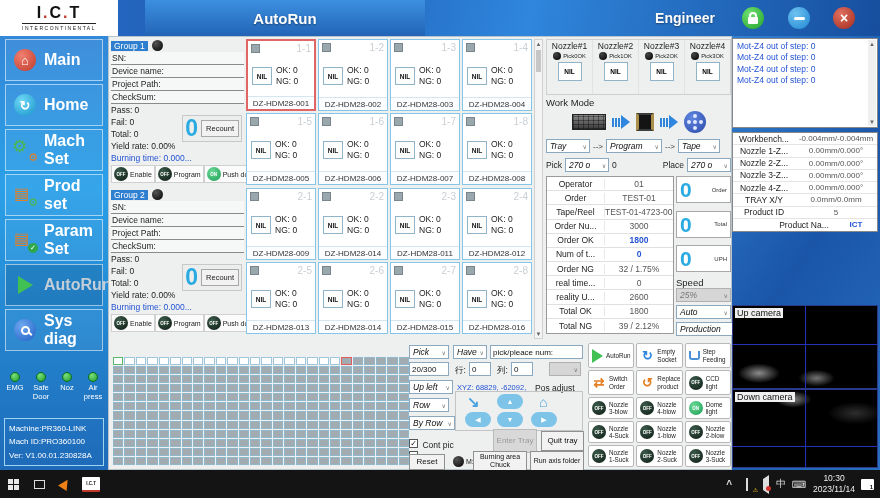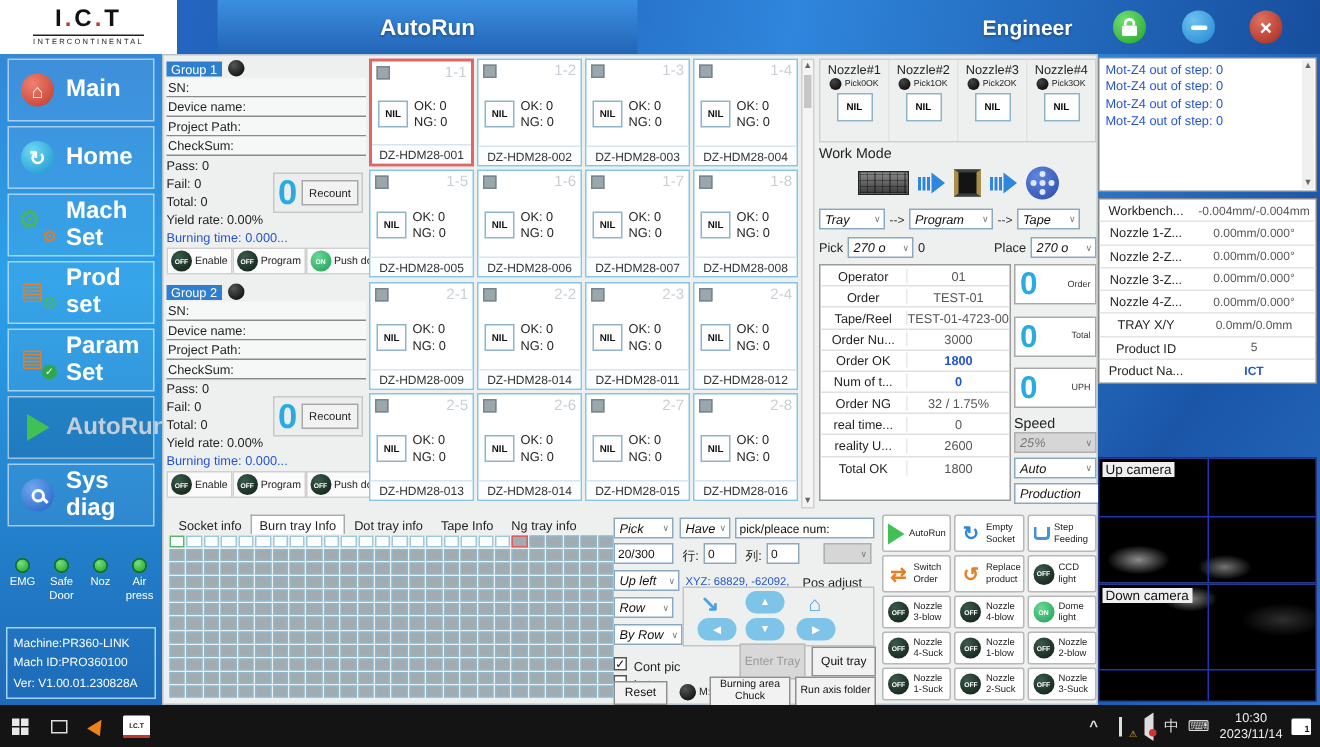--- a/index.html
+++ b/index.html
@@ -162,23 +162,23 @@
   .cb{display:inline-block;width:9px;height:9px;border:1px solid #555;background:#fff;font-size:8px;line-height:8px;color:#111;text-align:center;vertical-align:middle;}
   .btn{border:1px solid #909090;background:#f2f2f2;color:#111;font-size:8px;display:flex;align-items:center;justify-content:center;text-align:center;line-height:1.1;}
   .btn.disabled{background:#d8d8d8;color:#999;border-color:#bbb;}
   .mdot{position:absolute;width:11px;height:11px;border-radius:50%;background:radial-gradient(circle at 35% 30%,#555,#000);}
   .xyz{position:absolute;font-size:7.5px;color:#2353d4;white-space:nowrap;}
   
   .rightcol{position:absolute;left:732px;top:36px;width:148px;height:434px;}
   .logbox{position:absolute;left:0;top:2px;width:146px;height:90px;background:#fff;border:1px solid #888;padding:2px 10px 2px 4px;overflow:hidden;}
   .log-line{font-size:8.5px;color:#2353d4;line-height:1.35;white-space:nowrap;}
   .logscroll{position:absolute;right:1px;top:1px;width:8px;height:86px;background:#f0f0f0;display:flex;flex-direction:column;justify-content:space-between;align-items:center;}
-  .postable{position:absolute;left:0;top:96px;width:146px;height:124px;background:#fff;border:1px solid #888;display:grid;grid-template-rows:repeat(8,1fr);}
+  .postable{position:absolute;left:0;top:96px;width:146px;height:100px;background:#fff;border:1px solid #888;display:grid;grid-template-rows:repeat(8,1fr);}
   .prow{display:grid;grid-template-columns:62px 1fr;align-items:center;border-bottom:1px solid #e4e4e4;}
-  .prow:last-child{border-bottom:none;}
+  .prow:last-child{border-bottom:none;margin-left:40px;}
   .plabel{font-size:8.5px;color:#222;text-align:center;white-space:nowrap;overflow:hidden;}
   .pval{font-size:8px;color:#555;text-align:center;white-space:nowrap;overflow:hidden;}
   .pval.accent{color:#2353d4;font-weight:bold;}
   .cam{position:absolute;left:0;width:146px;border:1px solid #2a3a8a;}
   .cam.up{top:269px;height:84px;background:
      radial-gradient(ellipse 30px 14px at 18% 82%,rgba(255,255,255,.55),transparent 70%),
      radial-gradient(ellipse 26px 12px at 58% 88%,rgba(255,255,255,.45),transparent 70%),#000;}
   .cam.down{top:353px;height:79px;background:
      radial-gradient(ellipse 26px 12px at 42% 12%,rgba(255,255,255,.5),transparent 70%),
      radial-gradient(ellipse 40px 16px at 85% 30%,rgba(255,255,255,.18),transparent 70%),#000; padding-left: 24px;}
@@ -728,20 +728,24 @@
           <span class="sval">0</span>
         </div>
         <div class="srow">
           <span class="slabel">reality U...</span>
           <span class="sval">2600</span>
         </div>
         <div class="srow">
           <span class="slabel">Total OK</span>
           <span class="sval">1800</span>
         </div>
+        <div class="srow">
+          <span class="slabel">Total NG</span>
+          <span class="sval">39 / 2.12%</span>
+        </div>
       </div>
     <div class="counters" id="counters">
         <div class="counter">
           <span class="bignum">0</span>
           <span class="clabel">Order</span>
         </div>
         <div class="counter">
           <span class="bignum">0</span>
           <span class="clabel">Total</span>
         </div>
@@ -820,27 +824,20 @@
         <div class="abtn">
           <span class="tgl">OFF</span>
           <span class="lab">Nozzle 2-Suck</span>
         </div>
         <div class="abtn">
           <span class="tgl">OFF</span>
           <span class="lab">Nozzle 3-Suck</span>
         </div>
       </div>
 
-    <div class="tray-tabs" id="ttabs">
-        <span class="ttab">Socket info</span>
-        <span class="ttab active">Burn tray Info</span>
-        <span class="ttab">Dot tray info</span>
-        <span class="ttab">Tape Info</span>
-        <span class="ttab">Ng tray info</span>
-      </div>
     <div class="tray-grid" id="tgrid">
         <span class="tcell start"></span>
         <span class="tcell empty"></span>
         <span class="tcell empty"></span>
         <span class="tcell empty"></span>
         <span class="tcell empty"></span>
         <span class="tcell empty"></span>
         <span class="tcell empty"></span>
         <span class="tcell empty"></span>
         <span class="tcell empty"></span>

